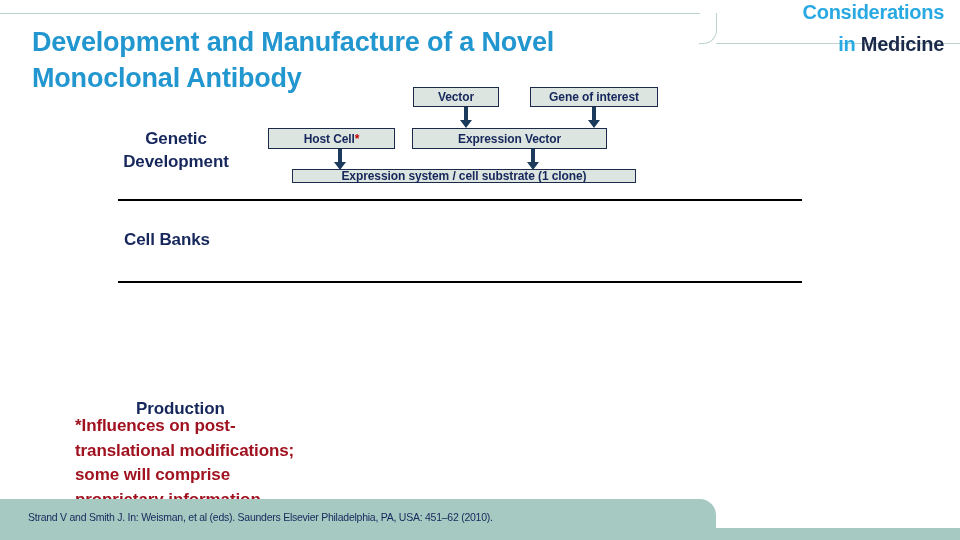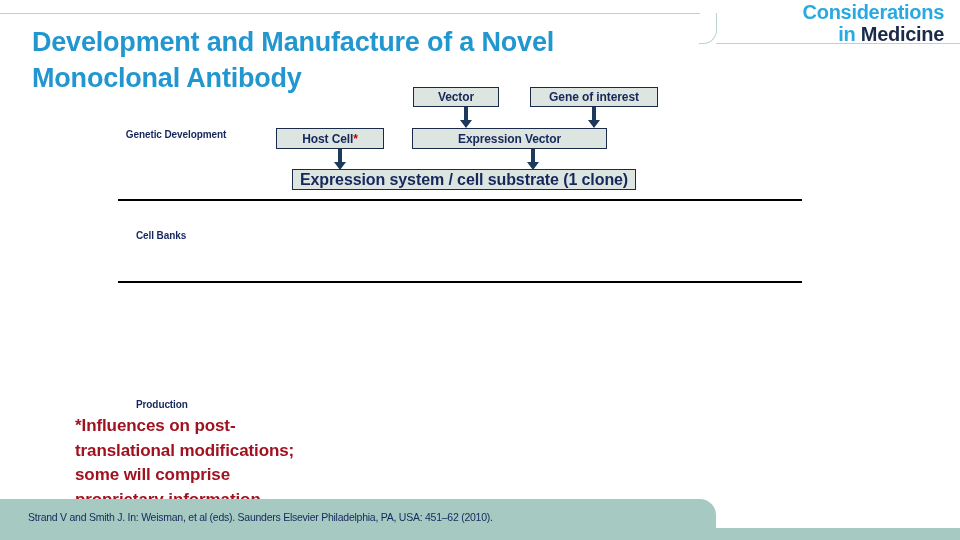--- a/index.html
+++ b/index.html
@@ -62,21 +62,21 @@
     letter-spacing: -0.3px;
   }
   .brand-line1 {
     display: block;
     font-size: 20px;
     color: #29a9e1;
   }
   .brand-line2 {
     display: block;
     font-size: 20px;
-    margin-top: 2px;
+    margin-top: 12px;
   }
   .brand-in {
     color: #29a9e1;
   }
   .brand-medicine {
     color: #1b2a4a;
   }
 
   
   .title {
@@ -89,32 +89,32 @@
     line-height: 1.32;
     color: #2196cf;
     letter-spacing: -0.2px;
   }
 
   
   .row-label {
     position: absolute;
     color: #16275c;
     font-weight: bold;
-    font-size: 10px;
+    font-size: 17px;
     line-height: 1.35;
     letter-spacing: -0.1px;
   }
   .row-label-genetic {
     left: 118px;
     top: 128px;
     width: 116px;
     text-align: center;
   }
   .row-label-cellbanks {
-    left: 136px;
+    left: 124px;
     top: 229px;
   }
   .row-label-production {
     left: 136px;
     top: 378px;
     margin-top: 20px;
   }
 
   
   .divider {
@@ -138,23 +138,23 @@
     font-size: 12px;
     letter-spacing: -0.1px;
     display: flex;
     align-items: center;
     justify-content: center;
     text-align: center;
     white-space: nowrap;
   }
   .box-vector         { left: 413px; top: 87px;  width: 86px; height: 20px; }
   .box-gene           { left: 530px; top: 87px;  width: 128px; height: 20px; }
-  .box-hostcell       { left: 276px; top: 128px; width: 108px; height: 21px; }
+  .box-hostcell       { left: 268px; top: 128px; width: 127px; height: 21px; }
   .box-expvector      { left: 412px; top: 128px; width: 195px; height: 21px; }
-  .box-expsystem      { left: 292px; top: 169px; width: 344px; height: 21px; font-size: 16px;}
+  .box-expsystem      { left: 292px; top: 169px; width: 344px; height: 14px; font-size: 12px;}
 
   .asterisk {
     color: #c00000;
     font-weight: bold;
   }
 
   
   .arrow {
     position: absolute;
     width: 12px;

